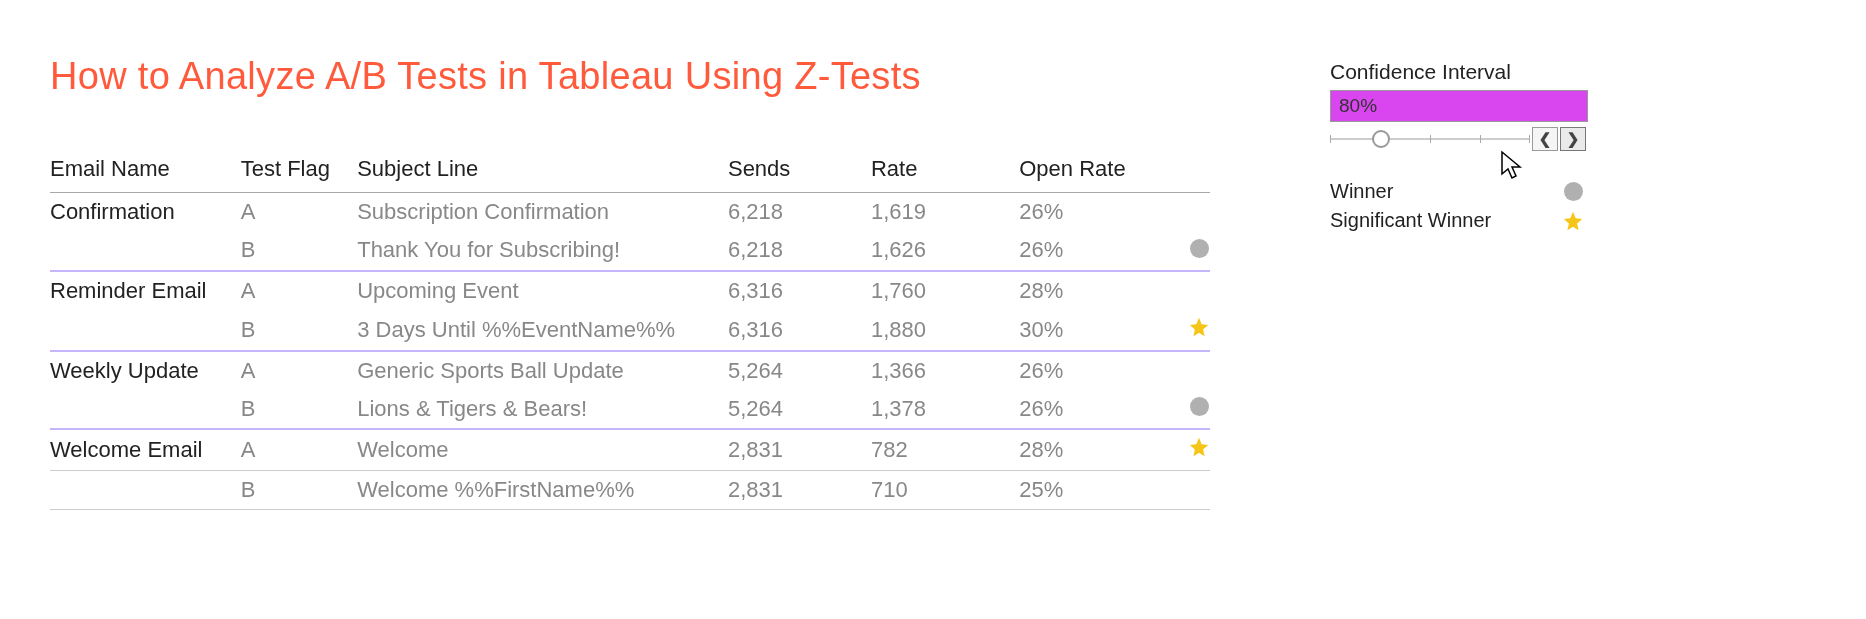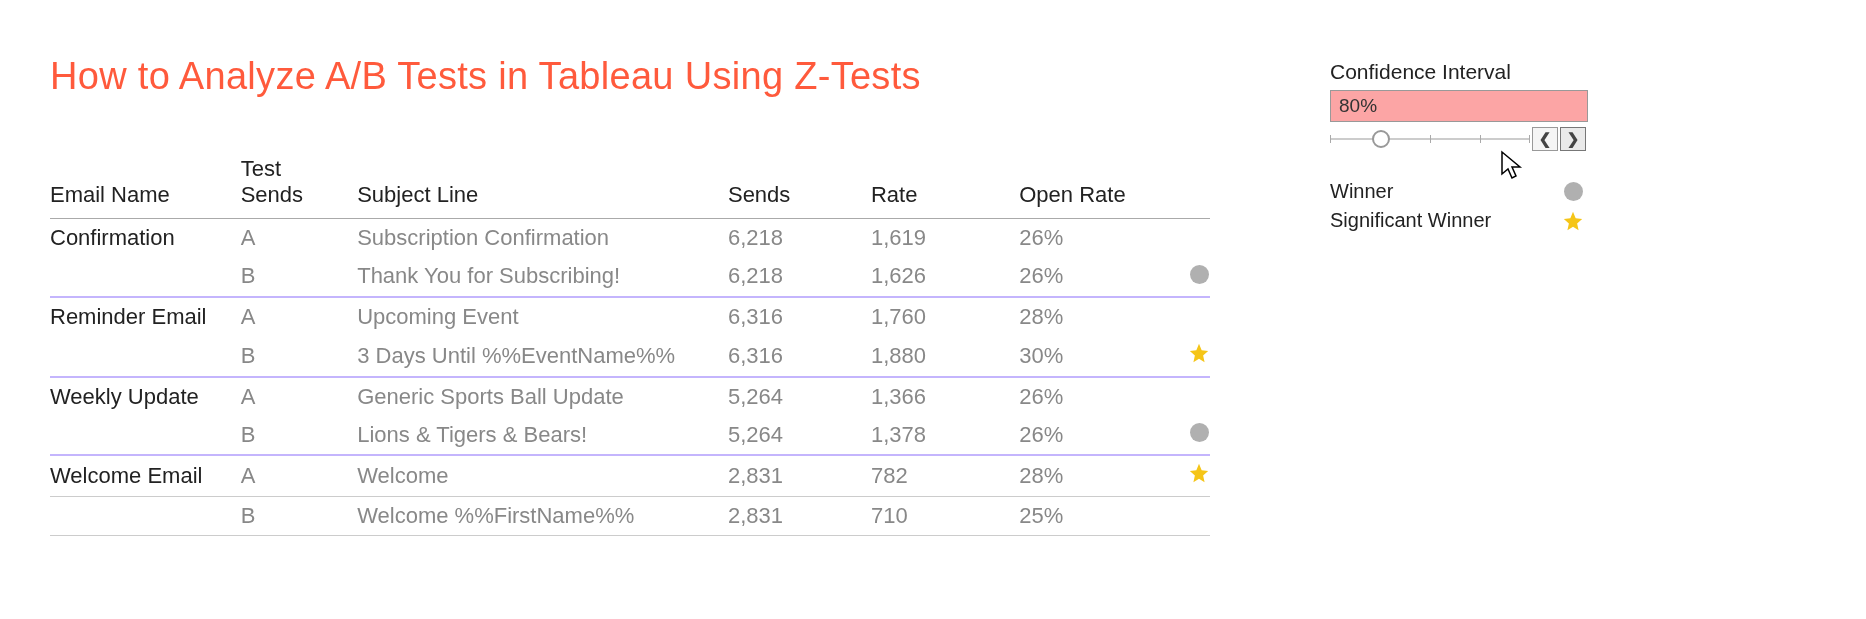--- a/index.html
+++ b/index.html
@@ -84,21 +84,21 @@
       color: #222;
       margin-bottom: 6px;
     }
     .ci-input {
       width: 258px;
       border: 1px solid #999;
       padding: 4px 8px;
       font-size: 19px;
       color: #333;
       margin-bottom: 4px;
-      background: #fca5a5;
+      background: #d946ef;
     }
     .slider-row {
       display: flex;
       align-items: center;
       height: 26px;
       margin-bottom: 28px;
     }
     .slider-track {
       position: relative;
       width: 200px;
@@ -170,21 +170,21 @@
 <body>
 
 <div class="container">
   <div class="main-content">
     <h1 class="title">How to Analyze A/B Tests in Tableau Using Z-Tests</h1>
 
     <table class="data-table">
       <thead>
         <tr>
           <th class="col-email">Email Name</th>
-          <th class="col-flag">Test Sends</th>
+          <th class="col-flag">Test Flag</th>
           <th class="col-subject">Subject Line</th>
           <th class="col-sends">Sends</th>
           <th class="col-opens">Rate</th>
           <th class="col-rate">Open Rate</th>
           <th class="col-winner"></th>
         </tr>
       </thead>
       <tbody>
           <tr>
             <td class="col-email email-name">Confirmation</td>

